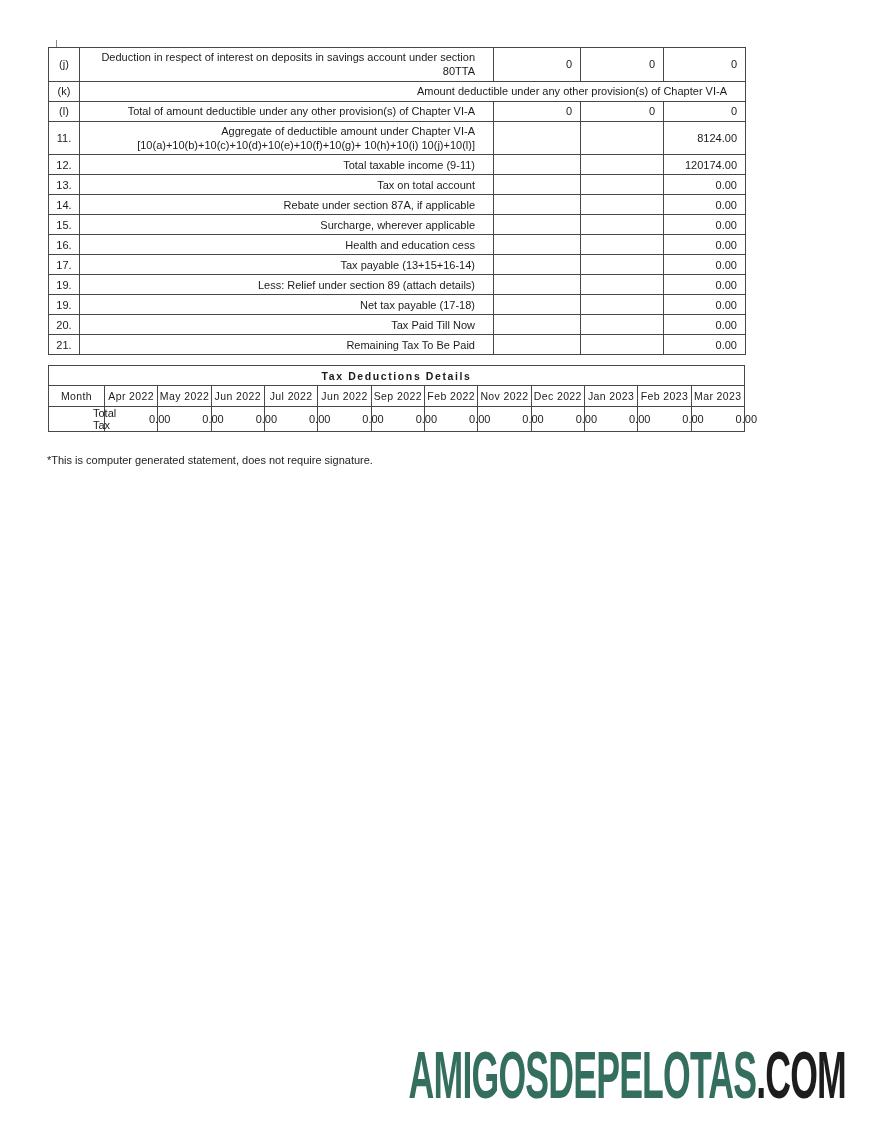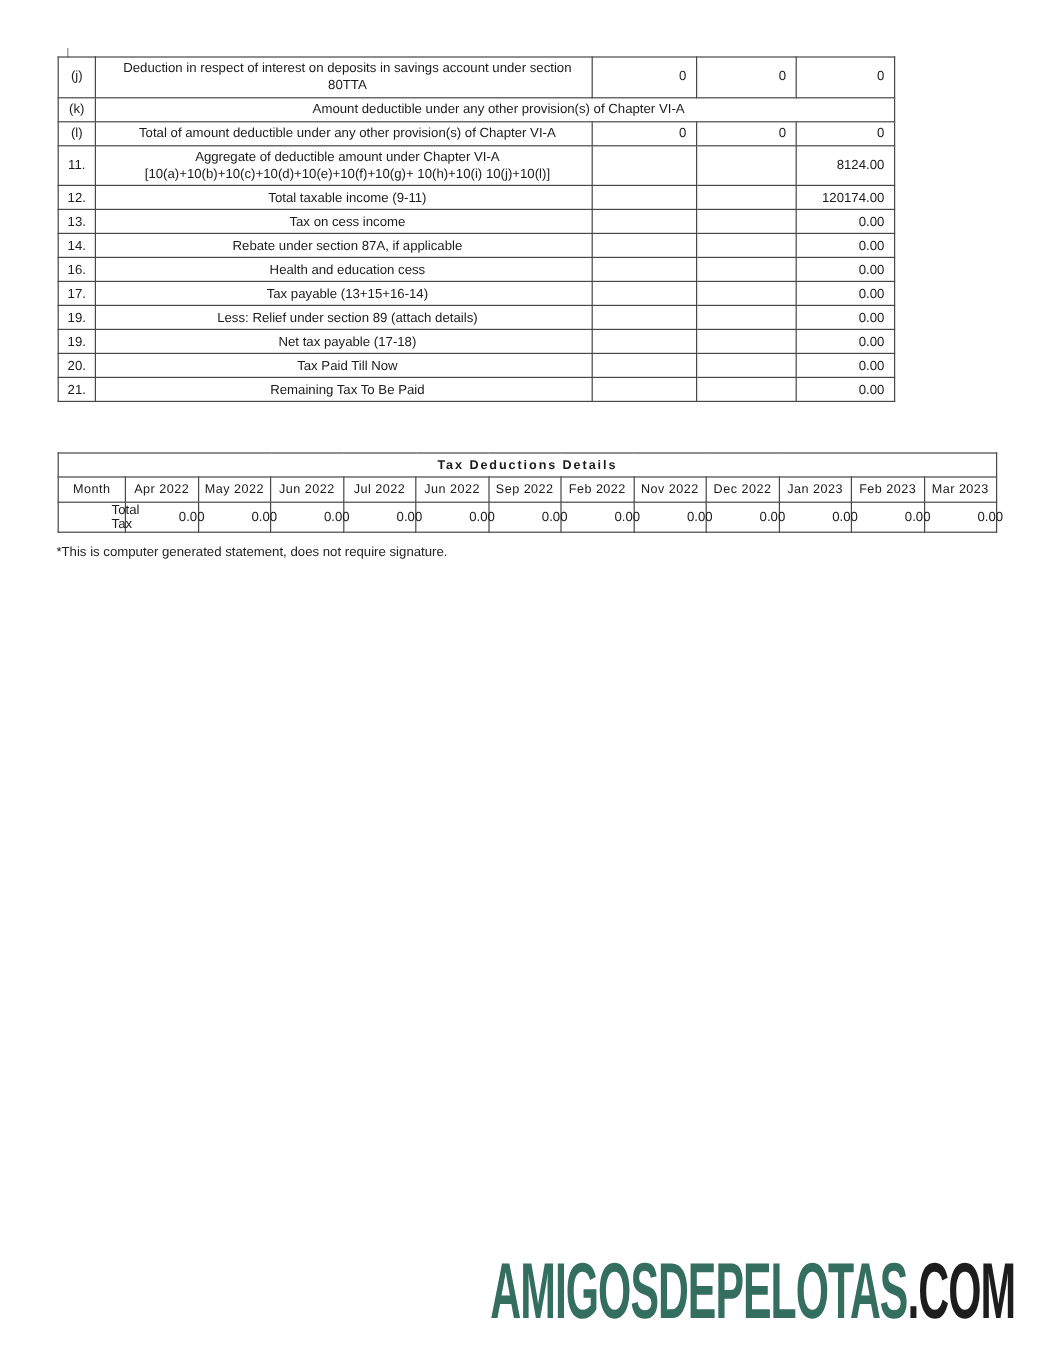--- a/index.html
+++ b/index.html
@@ -18,30 +18,30 @@
     width: 697px;
     border-collapse: collapse; table-layout: fixed;
   }
   .main-table td {
     border: 1px solid #474747;
     font-size: 11px; line-height: 1.3;
     vertical-align: middle;
     height: 20px;
   }
   .c-label { width: 31px; text-align: center; padding: 1px 2px; }
-  .c-desc  { width: 414px; text-align: center; padding: 2px 0 2px 6px; }
+  .c-desc  { width: 414px; text-align: right; padding: 2px 18px 2px 6px; }
   .c-val1  { width: 87px; }
   .c-val2  { width: 83px; }
   .c-val3  { width: 82px; }
   .c-val   { text-align: right; padding: 2px 8px 2px 4px; }
 
   
   .months-table {
-    position: absolute; left: 48px; top: 377px;
-    width: 783px;
+    position: absolute; left: 48px; top: 365px;
+    width: 697px;
     border-collapse: collapse; table-layout: fixed;
   }
   .months-table td, .months-table th {
     border: 1px solid #474747;
     font-size: 10.5px;
     text-align: center;
     vertical-align: middle;
   }
   .m-title {
     font-weight: bold; font-size: 12px;
@@ -127,30 +127,39 @@
         <td class="c-desc">
           <div>Total taxable income (9-11)</div>
         </td>
         <td class="c-val"></td>
         <td class="c-val"></td>
         <td class="c-val">120174.00</td>
       </tr>
       <tr>
         <td class="c-label">13.</td>
         <td class="c-desc">
-          <div>Tax on cess income</div>
+          <div>Tax on total account</div>
         </td>
         <td class="c-val"></td>
         <td class="c-val"></td>
         <td class="c-val">0.00</td>
       </tr>
       <tr>
         <td class="c-label">14.</td>
         <td class="c-desc">
           <div>Rebate under section 87A, if applicable</div>
+        </td>
+        <td class="c-val"></td>
+        <td class="c-val"></td>
+        <td class="c-val">0.00</td>
+      </tr>
+      <tr>
+        <td class="c-label">15.</td>
+        <td class="c-desc">
+          <div>Surcharge, wherever applicable</div>
         </td>
         <td class="c-val"></td>
         <td class="c-val"></td>
         <td class="c-val">0.00</td>
       </tr>
       <tr>
         <td class="c-label">16.</td>
         <td class="c-desc">
           <div>Health and education cess</div>
         </td>

